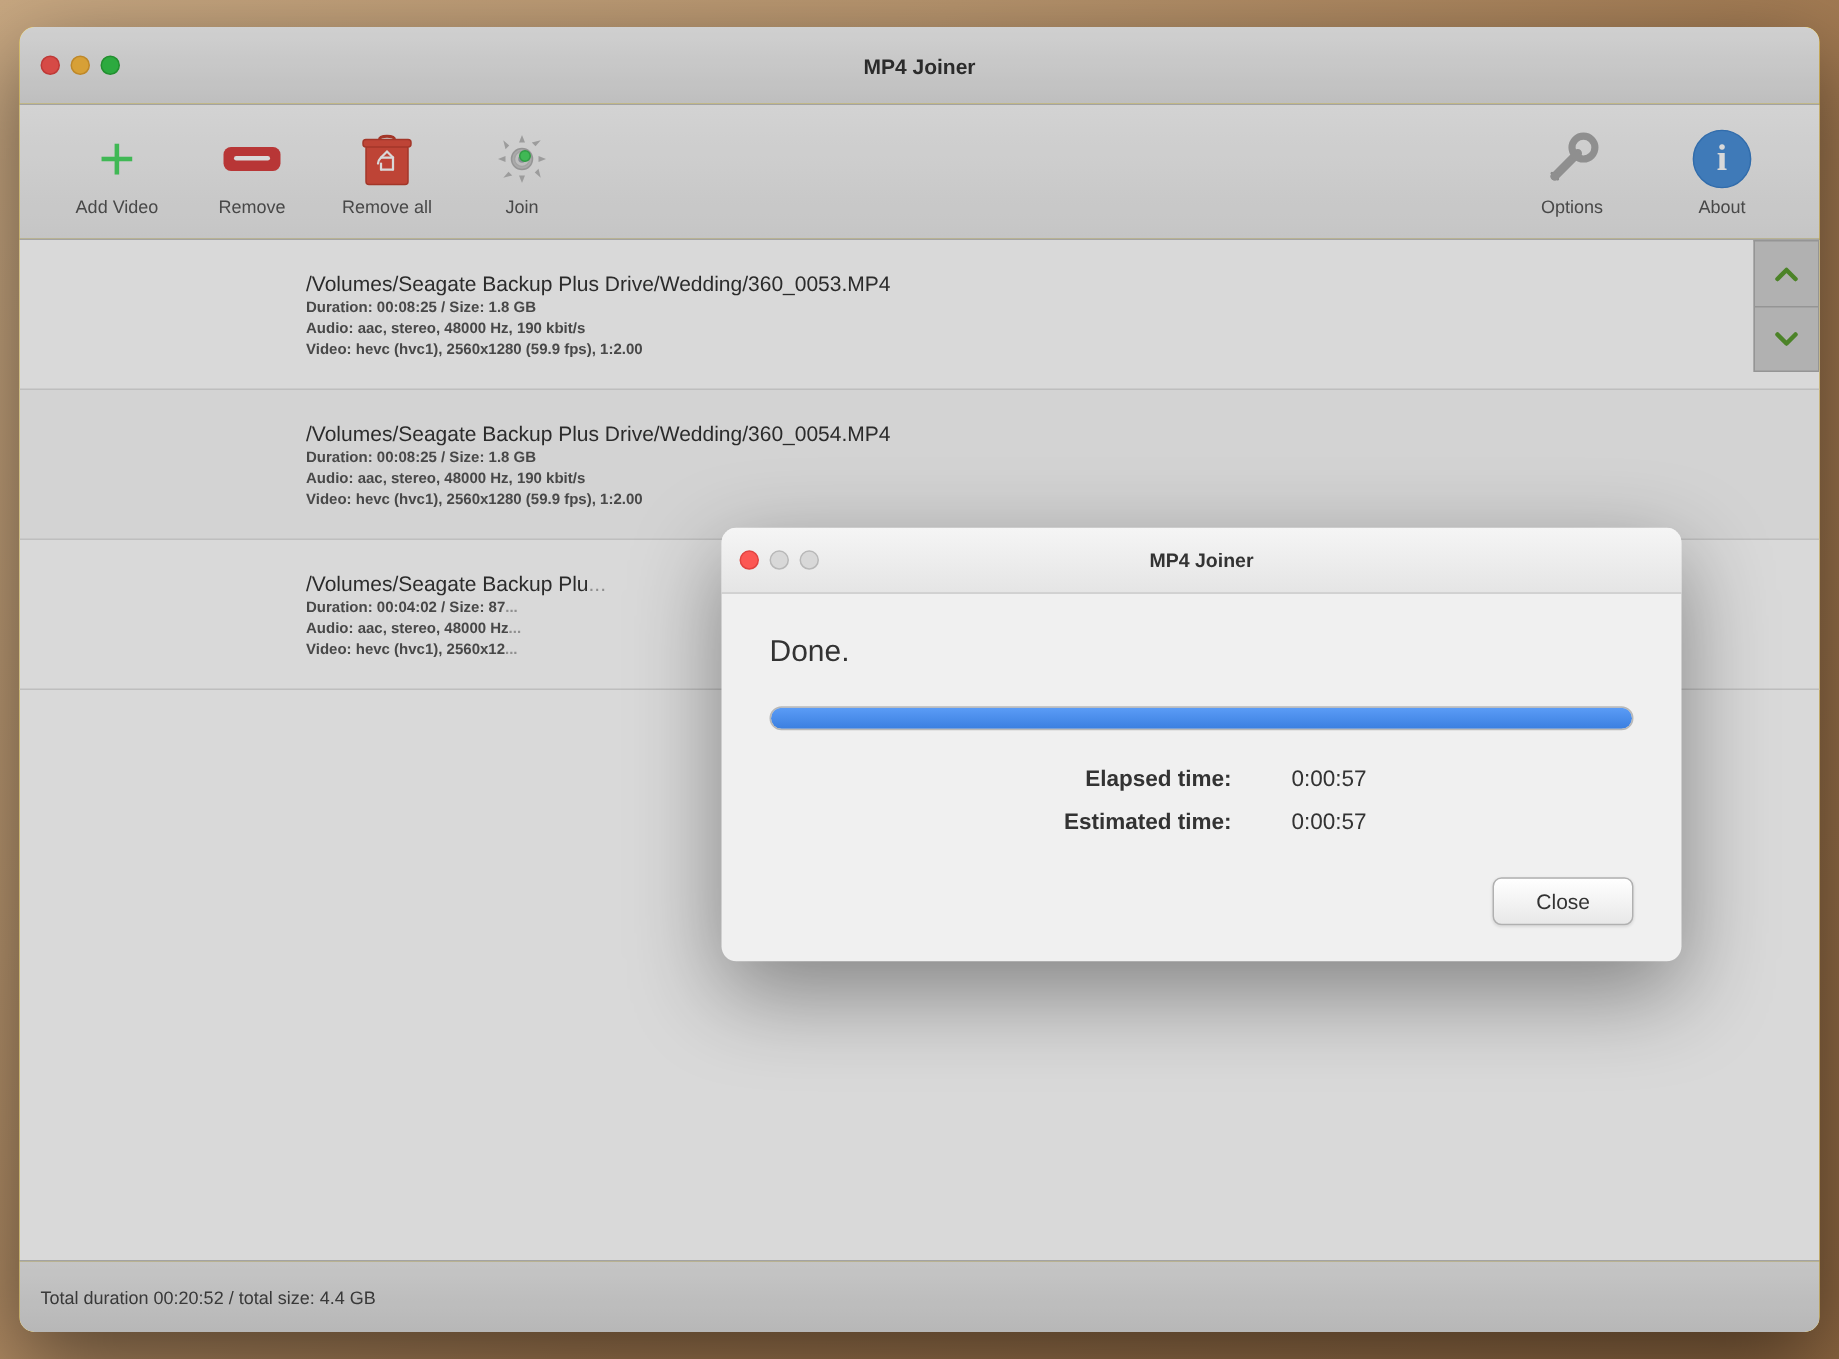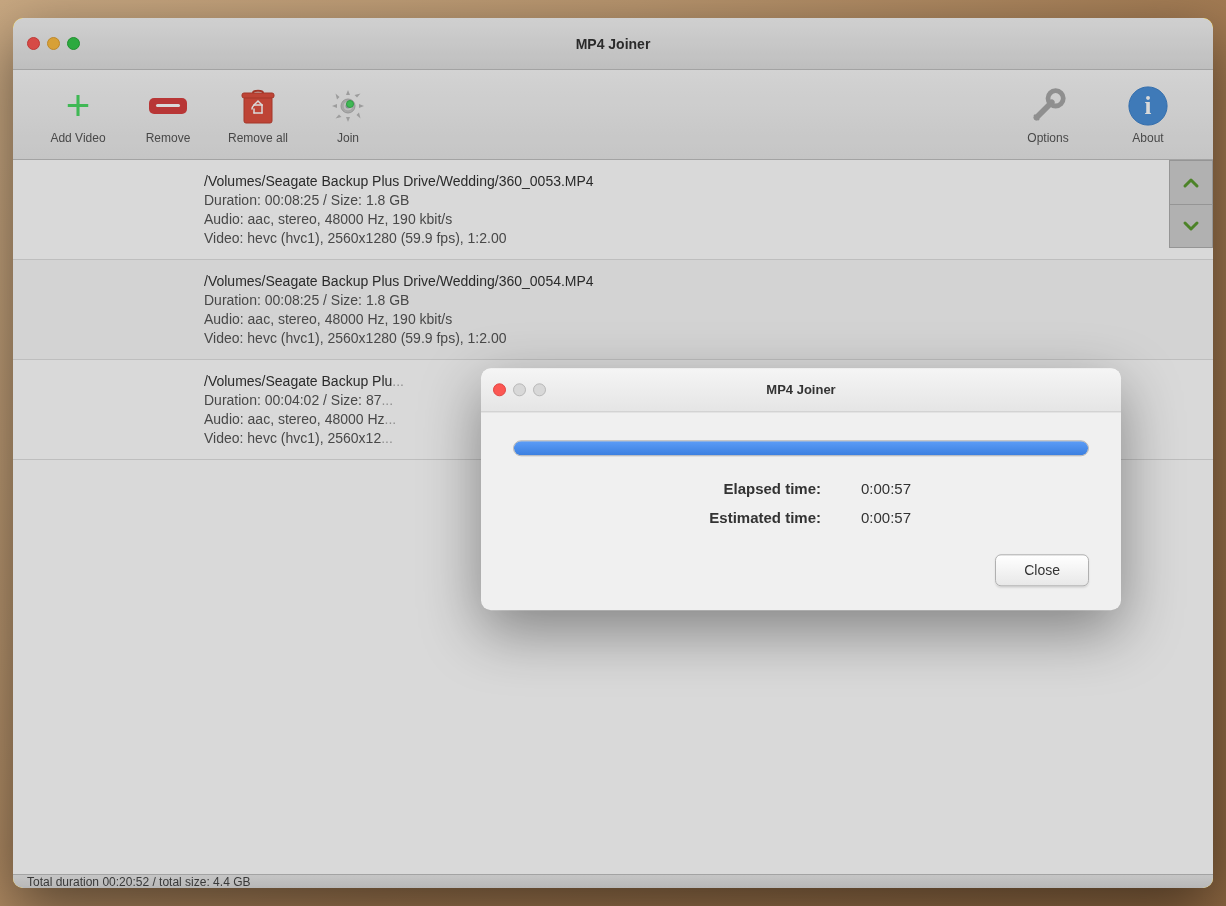--- a/index.html
+++ b/index.html
@@ -181,22 +181,23 @@
       gap: 3px;
     }
 
     .file-path {
       font-size: 14px;
       color: #333;
       font-weight: 400;
     }
 
     .file-detail {
-      font-size: 14px;
+      font-size: 10px;
       color: #555;
+      font-weight: bold;
     }
 
     
     .scroll-arrows {
       position: absolute;
       right: 0;
       top: 0;
       width: 44px;
       display: flex;
       flex-direction: column;
@@ -216,21 +217,21 @@
     .scroll-arrow:first-child {
       border-bottom: none;
     }
 
     .scroll-arrow svg { width: 20px; height: 20px; }
 
     
     .status-bar {
       background: linear-gradient(180deg, #e8e8e8 0%, #d8d8d8 100%);
       border-top: 1px solid #c0c0c0;
-      height: 14px;
+      height: 48px;
       display: flex;
       align-items: center;
       padding: 0 14px;
     }
 
     .status-text {
       font-size: 12px;
       color: #444;
     }
 
@@ -562,20 +563,21 @@
       <div class="dialog-titlebar">
         <div class="dialog-traffic-lights">
           <div class="dtl-close"></div>
           <div class="dtl-minimize"></div>
           <div class="dtl-maximize"></div>
         </div>
         <span class="dialog-title">MP4 Joiner</span>
       </div>
 
       <div class="dialog-body">
+        <div class="dialog-done-text">Done.</div>
 
         <div class="progress-bar-container">
           <div class="progress-bar-fill" style="width: 100%;"></div>
         </div>
 
         <div class="dialog-times">
           <div class="time-row">
             <span class="time-label">Elapsed time:</span>
             <span class="time-value">0:00:57</span>
           </div>

